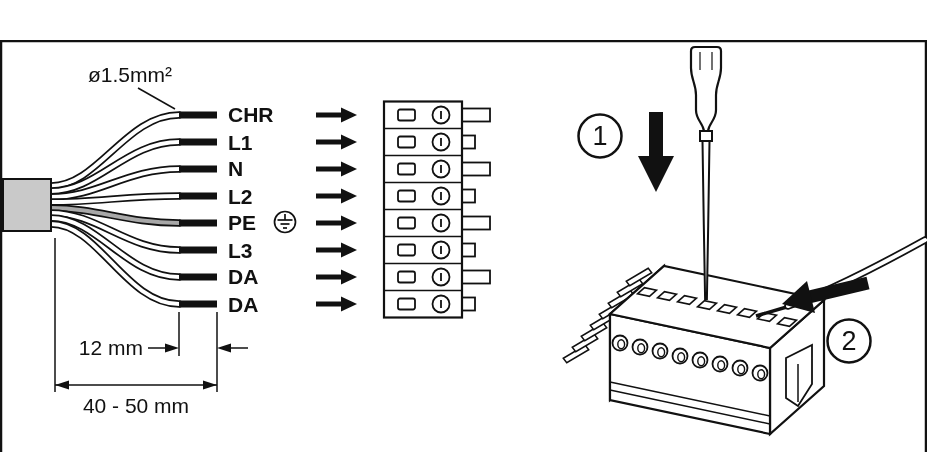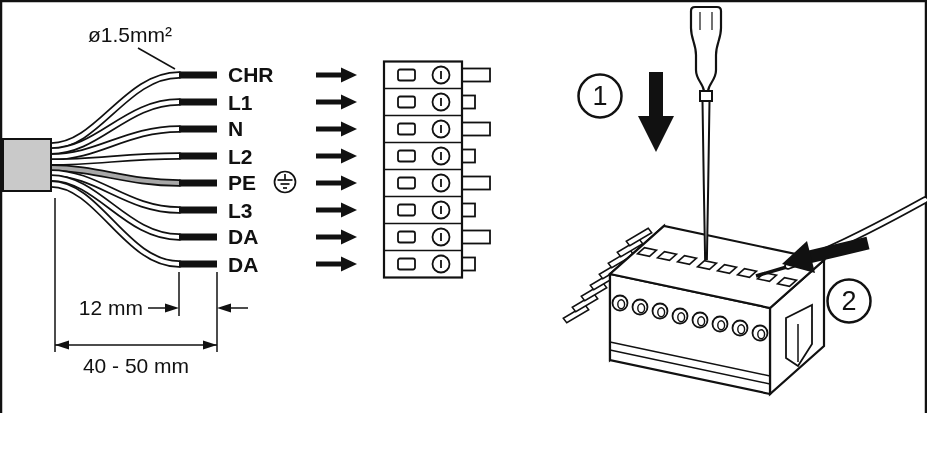--- a/index.html
+++ b/index.html
@@ -1,16 +1,16 @@
 <!DOCTYPE html>
 <html><head>
 <meta charset="utf-8">
 <style>
   html,body{margin:0;padding:0;background:#fff;}
-  .stage{width:927px;height:413px;position:relative;background:#fff;}
+  .stage{width:927px;height:413px;position:relative;background:#fff;margin-top:40px;}
   svg{display:block;}
   .thin{fill:none;stroke:#111;stroke-width:1.5;}
   .fw{fill:#fff;stroke:#111;}
   .blk{fill:#111;stroke:none;}
   .wireOut{fill:none;stroke:#111;stroke-width:7.5;stroke-linecap:round;}
   .wireIn{fill:none;stroke:#fff;stroke-width:4;stroke-linecap:round;}
   .wireInPE{stroke:#a8a8a8;}
   .txt{font:700 21px "Liberation Sans",sans-serif;fill:#111;}
   .dim{font:400 21px "Liberation Sans",sans-serif;fill:#111;}
   .step{font:400 27px "Liberation Sans",sans-serif;fill:#111;text-anchor:middle;}

